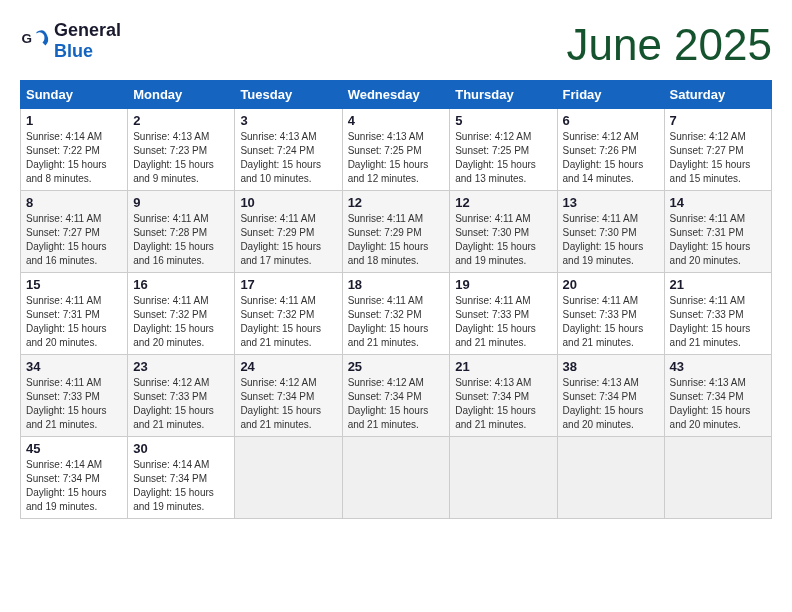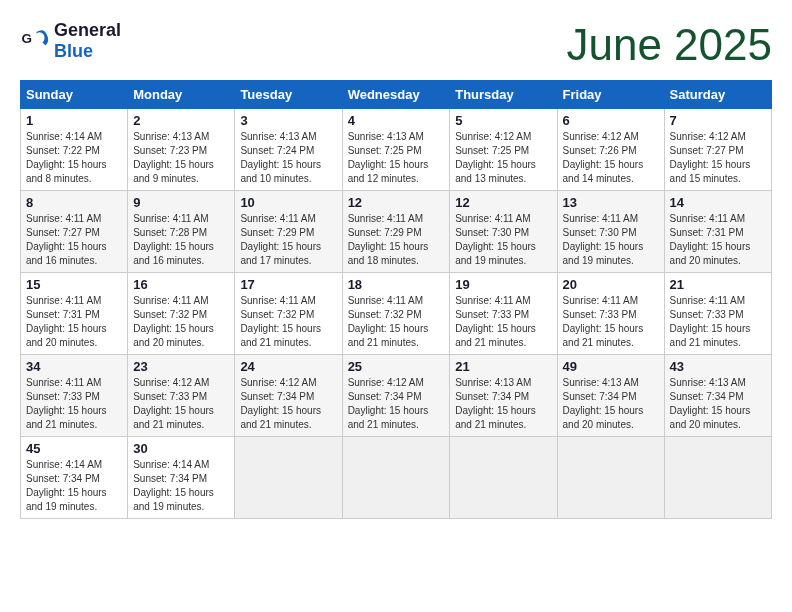--- a/index.html
+++ b/index.html
@@ -274,21 +274,21 @@
           Sunrise: 4:12 AM<br>Sunset: 7:34 PM<br>Daylight: 15 hours and 21 minutes.
         </div>
       </td>
       <td>
         <span class="day-num">21</span>
         <div class="day-info">
           Sunrise: 4:13 AM<br>Sunset: 7:34 PM<br>Daylight: 15 hours and 21 minutes.
         </div>
       </td>
       <td>
-        <span class="day-num">49</span>
+        <span class="day-num">38</span>
         <div class="day-info">
           Sunrise: 4:13 AM<br>Sunset: 7:34 PM<br>Daylight: 15 hours and 20 minutes.
         </div>
       </td>
       <td>
         <span class="day-num">43</span>
         <div class="day-info">
           Sunrise: 4:13 AM<br>Sunset: 7:34 PM<br>Daylight: 15 hours and 20 minutes.
         </div>
       </td>

